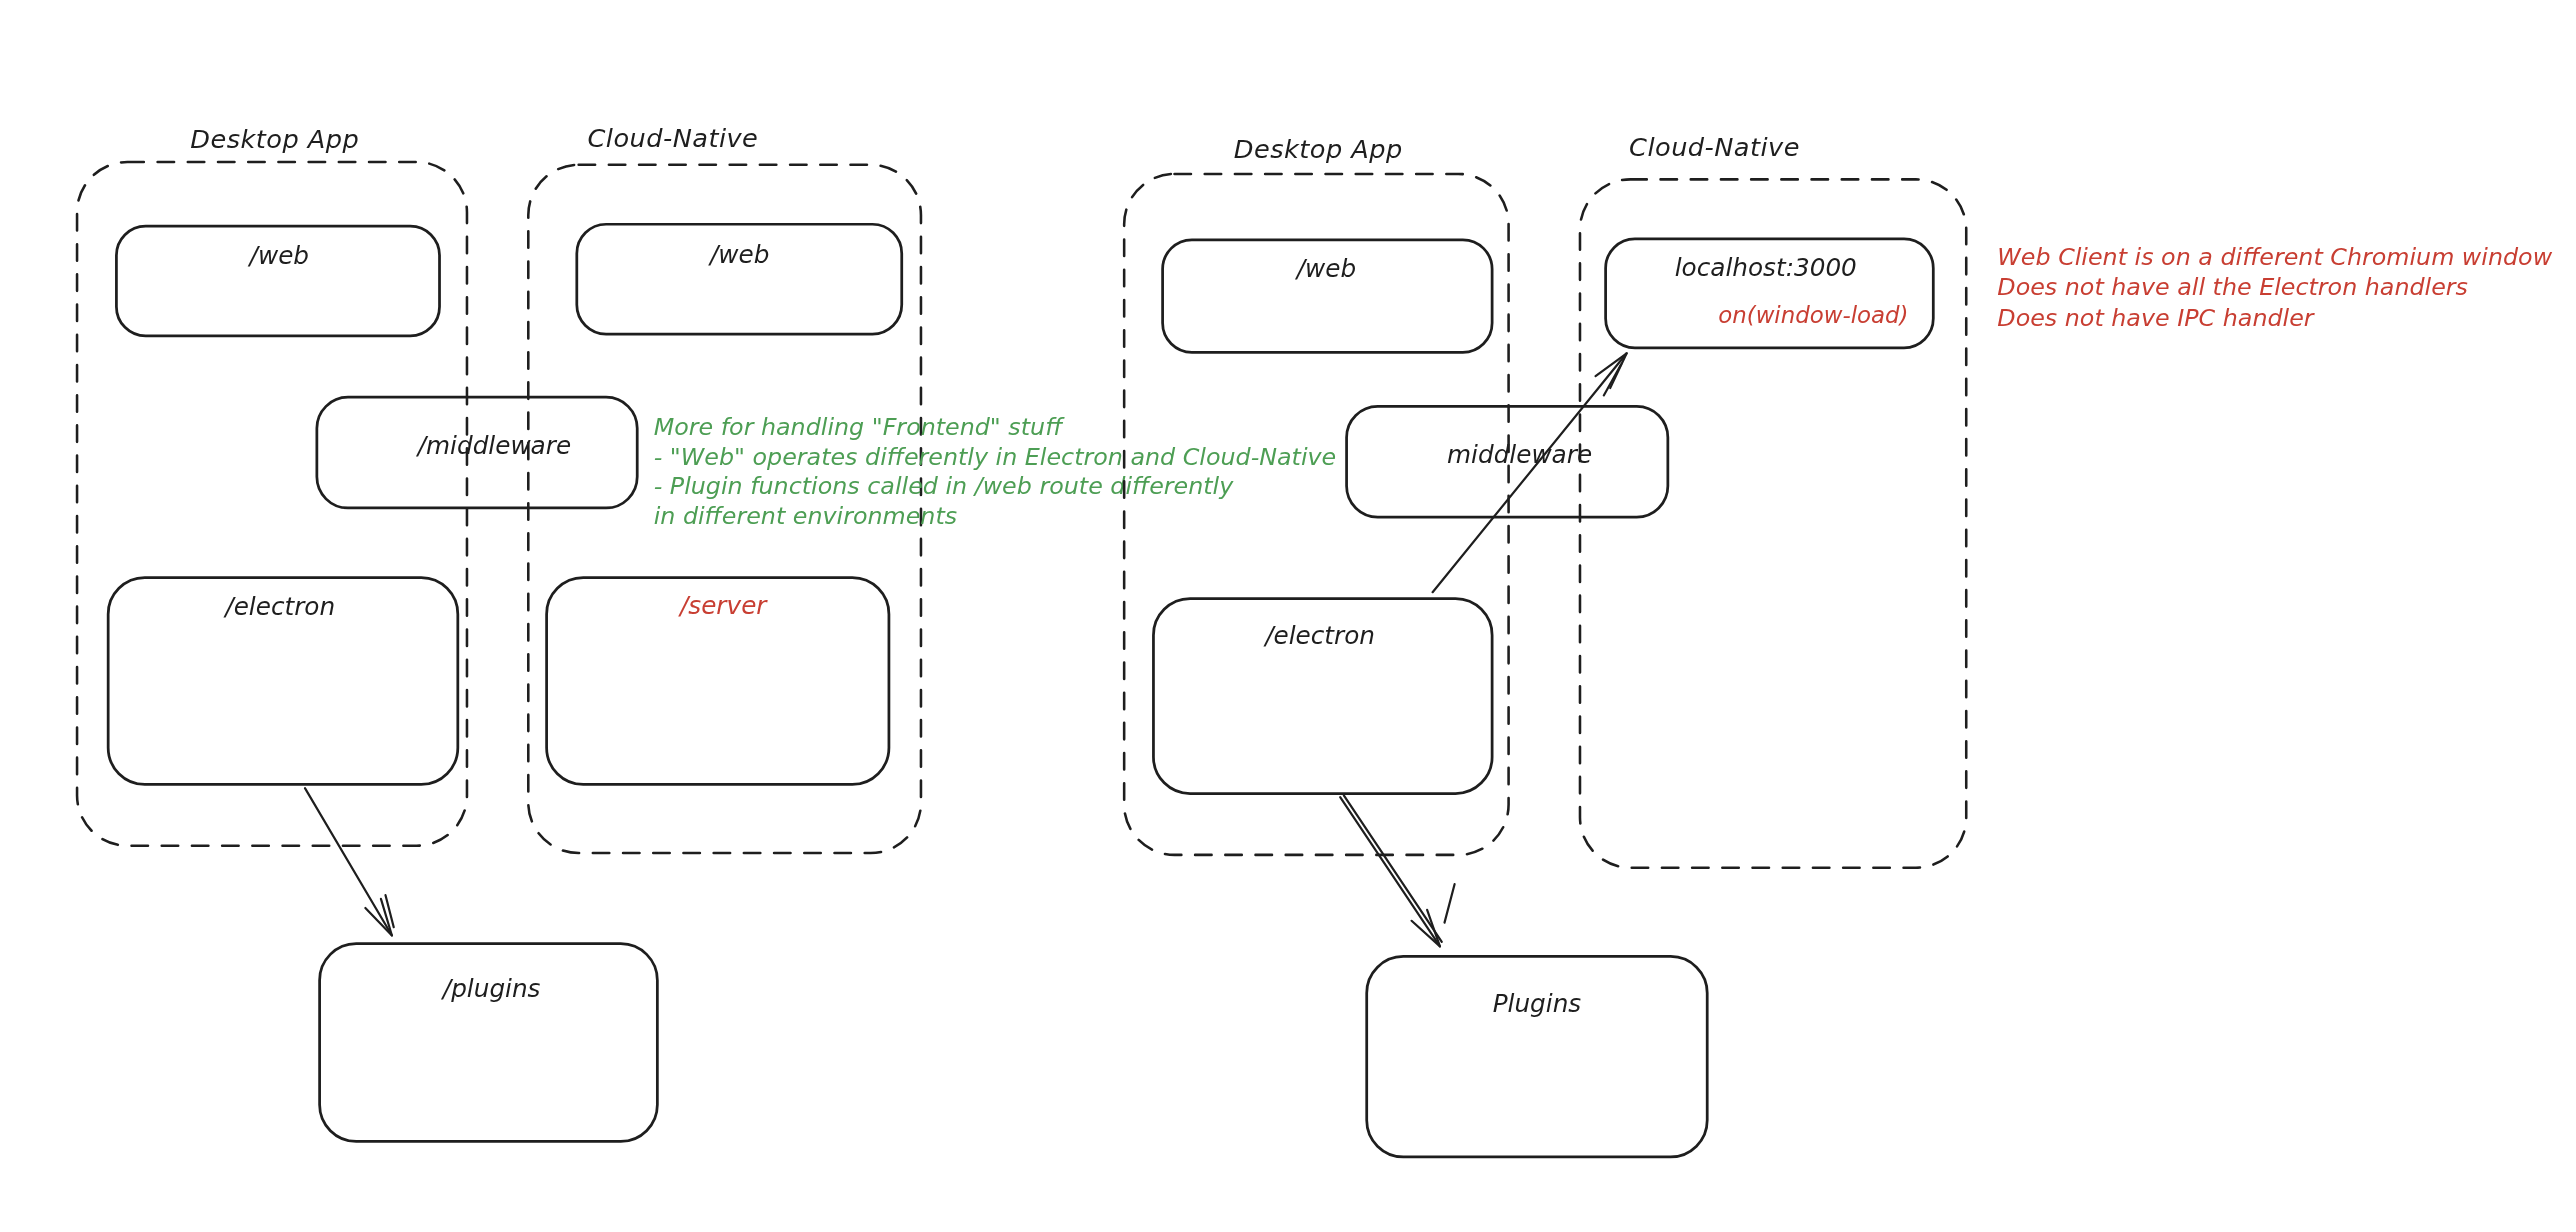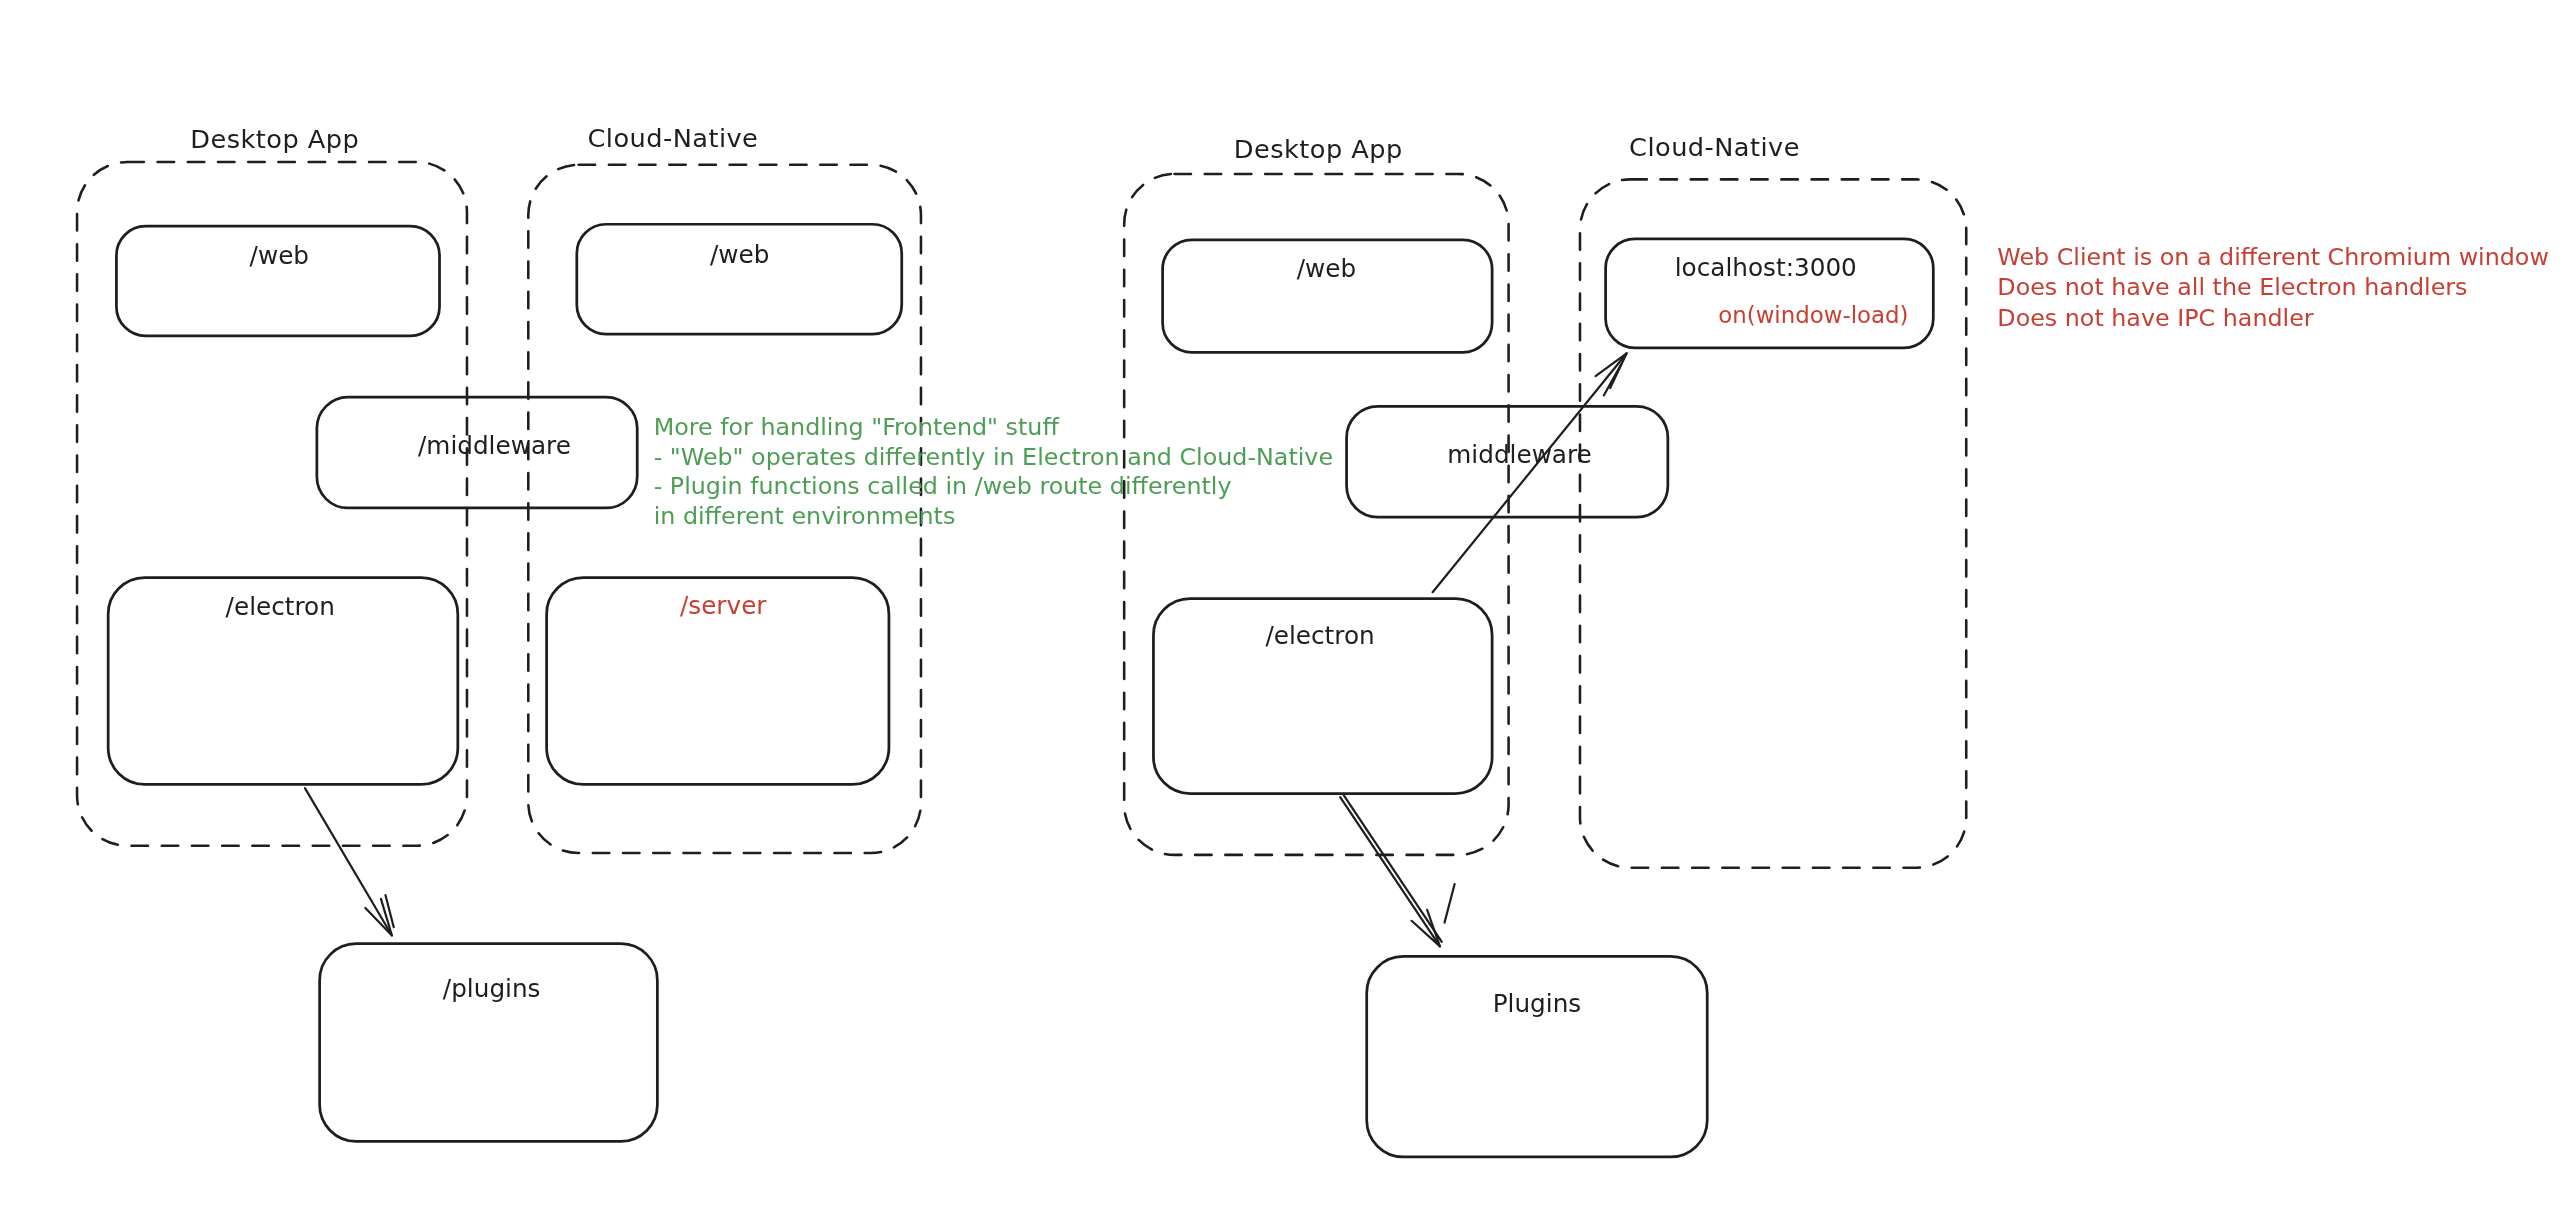--- a/index.html
+++ b/index.html
@@ -1,16 +1,16 @@
 <!DOCTYPE html>
 <html style="--ink: #1e1e1e; --green: #4d9e54; --red: #c83e32;font-size:14.6px"><head>
 <meta charset="utf-8">
 <style>
   html, body { margin: 0; padding: 0; background: #ffffff; }
-  .stage { position: relative; width: 2576px; height: 1232px; background: #ffffff; overflow: hidden; }
+  .stage { position: relative; width: 2576px; height: 1232px; background: #ffffff; overflow: hidden; font-style: italic; }
   svg { display: block; }
   .sketch   { fill: none; stroke: var(--ink, #1e1e1e); stroke-width: 3; stroke-linecap: round; stroke-linejoin: round; }
   .thin     { stroke-width: 2.4; }
   .dashed   { stroke-dasharray: 18 15; stroke-width: 2.8; }
   text { font-family: "DejaVu Sans", "Liberation Sans", sans-serif; fill: var(--ink, #1e1e1e); }
   .container-lbl { font-size: 28px; text-anchor: middle; dominant-baseline: central; letter-spacing: 0.5px; }
   .node-lbl      { font-size: 27px; text-anchor: middle; dominant-baseline: central; }
   .note          { font-size: 26px; dominant-baseline: central; }
   .green-note    { fill: var(--green, #4d9e54); }
   .red-note      { fill: var(--red, #c83e32); }

